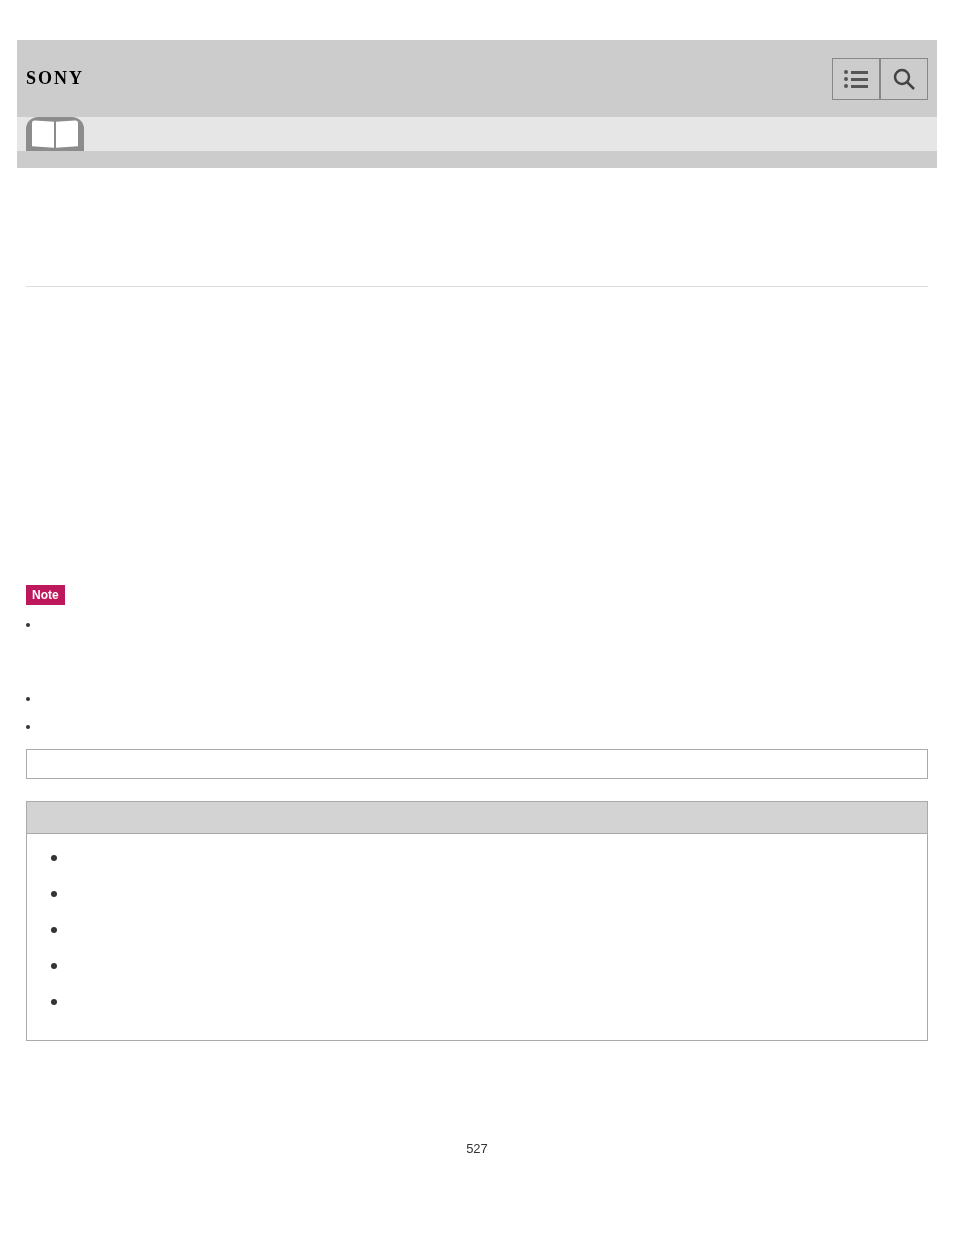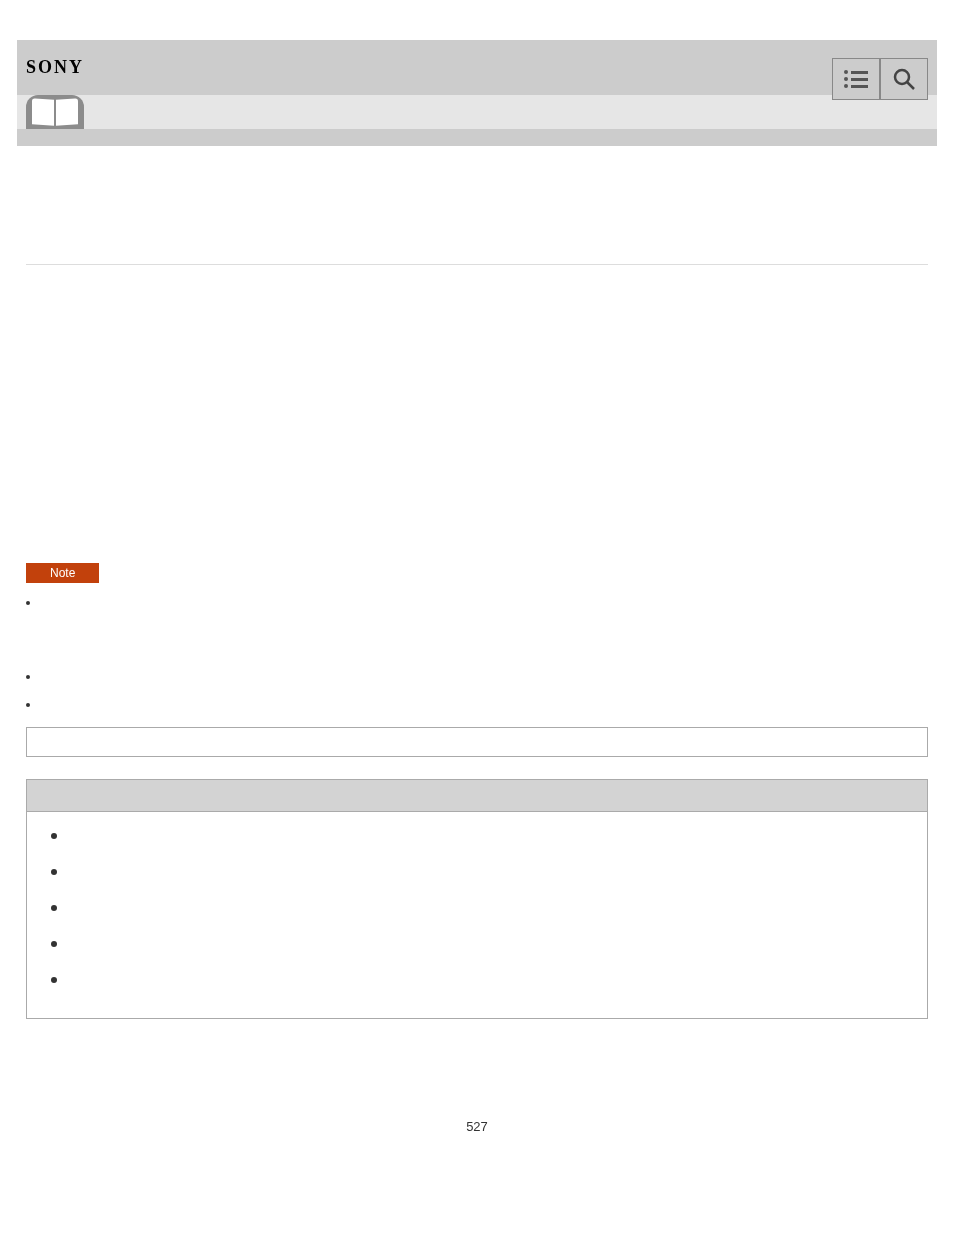--- a/index.html
+++ b/index.html
@@ -8,21 +8,21 @@
       font-size: 14px;
       color: #333;
       background: #fff;
       width: 954px;
     }
     .page-wrap {
       padding: 40px 17px 0 17px;
     }
     .header {
       background: #ccc;
-      height: 55px;
+      height: 77px;
       position: relative;
       display: flex;
       align-items: center;
       padding: 0 9px;
     }
     .sony-logo {
       font-family: "Times New Roman", serif;
       font-weight: bold;
       font-size: 18px;
       letter-spacing: 2px;
@@ -103,25 +103,25 @@
       padding: 0 9px;
     }
     .spacer-top { height: 100px; }
     .hr {
       border-top: 1px solid #ddd;
       margin: 18px 0;
     }
     .spacer-mid { height: 280px; }
     .note-label {
       display: inline-block;
-      background: #c2410c;
+      background: #be185d;
       color: #fff;
       font-size: 12px;
-      padding: 3px 24px;
-      font-weight: normal;
+      padding: 3px 6px;
+      font-weight: bold;
     }
     .bullets {
       list-style: none;
       padding: 0;
       margin-top: 14px;
     }
     .bullets > li {
       position: relative;
       padding-left: 16px;
       min-height: 14px;

